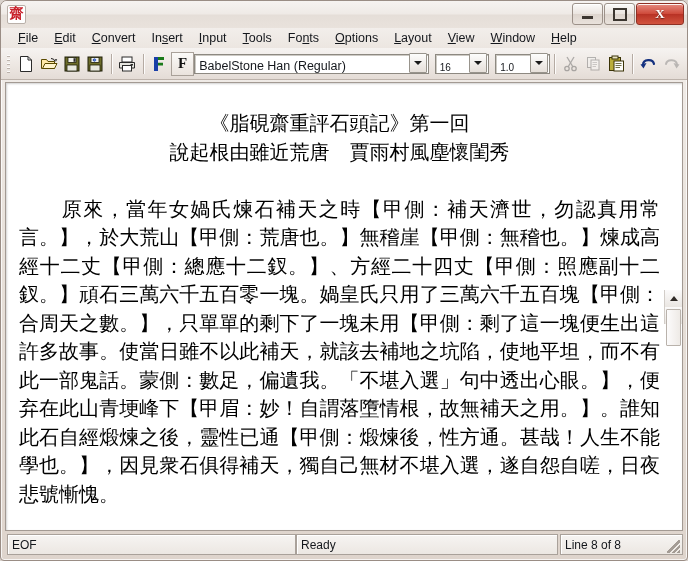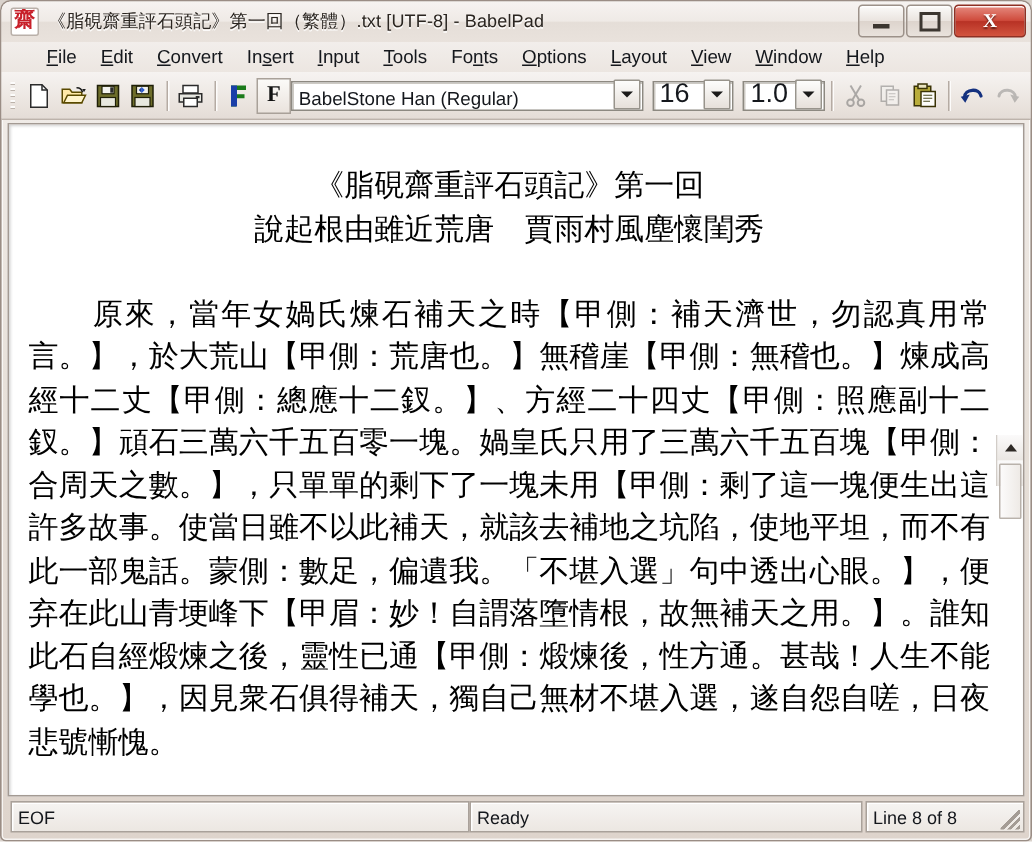--- a/index.html
+++ b/index.html
@@ -52,21 +52,21 @@
     border-color:#8e3024;color:#fff;
     font-size:13px;font-weight:bold;font-family:"Liberation Serif",serif;
     text-shadow:0 1px 1px rgba(0,0,0,.5);
   }
   .min-glyph{width:11px;height:3px;background:#3c3630;margin-top:6px;}
   .max-glyph{width:10px;height:9px;border:2px solid #3c3630;}
 
   
   .menubar{
     height:20px;display:flex;align-items:center;
-    padding-left:22px;box-sizing:border-box;
+    padding-left:9px;box-sizing:border-box;
     background:linear-gradient(to bottom,#f2eeeb,#ece6e1);
   }
   .menu-item{
     font-size:12.5px;color:#14171c;padding:1px 8px;cursor:default;
     white-space:nowrap;font-family:"Liberation Sans",sans-serif;
   }
   .menu-item u{text-decoration:underline;}
 
   
   .toolbar{
@@ -86,21 +86,21 @@
     position:relative;
   }
   .tb-sep{width:1px;height:20px;background:#b5aba3;margin:0 4px;
           box-shadow:1px 0 0 #fdfcfb;}
   .combo{
     height:20px;border:1px solid #8d8981;background:#fff;
     display:flex;align-items:flex-end;box-sizing:border-box;
     box-shadow:inset 1px 1px 0 #cdcac4;
   }
   .combo .val{
-    flex:1;font-size:18px;color:#14171c;padding:0 4px;
+    flex:1;font-size:10px;color:#14171c;padding:0 4px;
     white-space:nowrap;overflow:hidden;
   }
   .combo .arrow{
     width:16px;height:18px;margin:0 1px 0 0;flex:0 0 auto;
     border:1px solid #98948c;border-radius:1px;
     background:linear-gradient(to bottom,#fdfdfc,#e6e0da);
     display:flex;align-items:center;justify-content:center;
   }
   .caret{
     width:0;height:0;border-left:4px solid transparent;border-right:4px solid transparent;
@@ -169,42 +169,41 @@
   }
   .st-cell{
     border:1px solid #a9a19a;box-sizing:border-box;
     background:linear-gradient(to bottom,#f6f4f2,#ece7e2);
     display:flex;align-items:center;padding:0 4px;
     font-size:12px;color:#14171c;
     box-shadow:inset 1px 1px 0 #fff;
   }
   .st-a{width:262px;}
   .st-b{flex:1;margin-left:2px;}
-  .st-c{width:106px;margin-left:2px;position:relative;}
+  .st-c{width:123px;margin-left:2px;position:relative;}
   .grip-corner{
     position:absolute;right:2px;bottom:1px;width:13px;height:13px;
     background:
       linear-gradient(135deg,transparent 46%,#a49c95 46%,#a49c95 58%,transparent 58%),
       linear-gradient(135deg,transparent 66%,#a49c95 66%,#a49c95 78%,transparent 78%),
       linear-gradient(135deg,transparent 86%,#a49c95 86%,#a49c95 98%,transparent 98%);
   }
 
   
   svg{display:block;}
 </style>
 </head>
 <body>
 
 <div class="window">
 
   <div class="titlebar">
     <div class="app-icon">
       <div class="glyph">齋</div>
     </div>
-    <div class="title-text">《脂硯齋重評石頭記》第一回（繁體）.txt [UTF-8] - BabelPad</div>
     <div class="win-btns">
       <div class="win-btn">
         <div class="min-glyph"></div>
       </div>
       <div class="win-btn">
         <div class="max-glyph"></div>
       </div>
       <div class="win-btn close">X</div>
     </div>
   </div>

